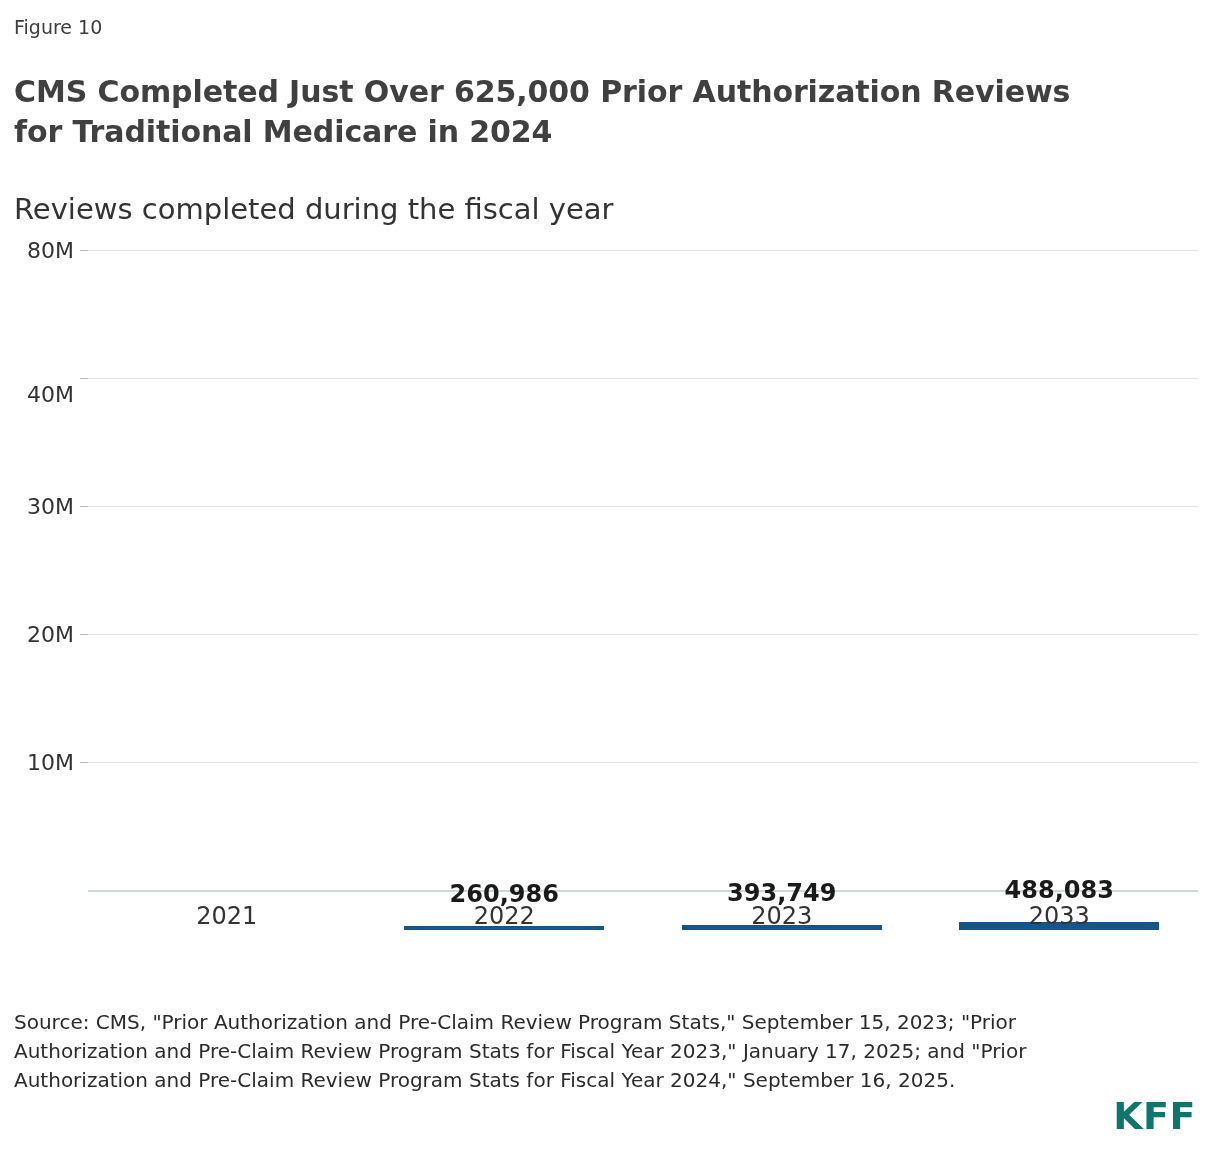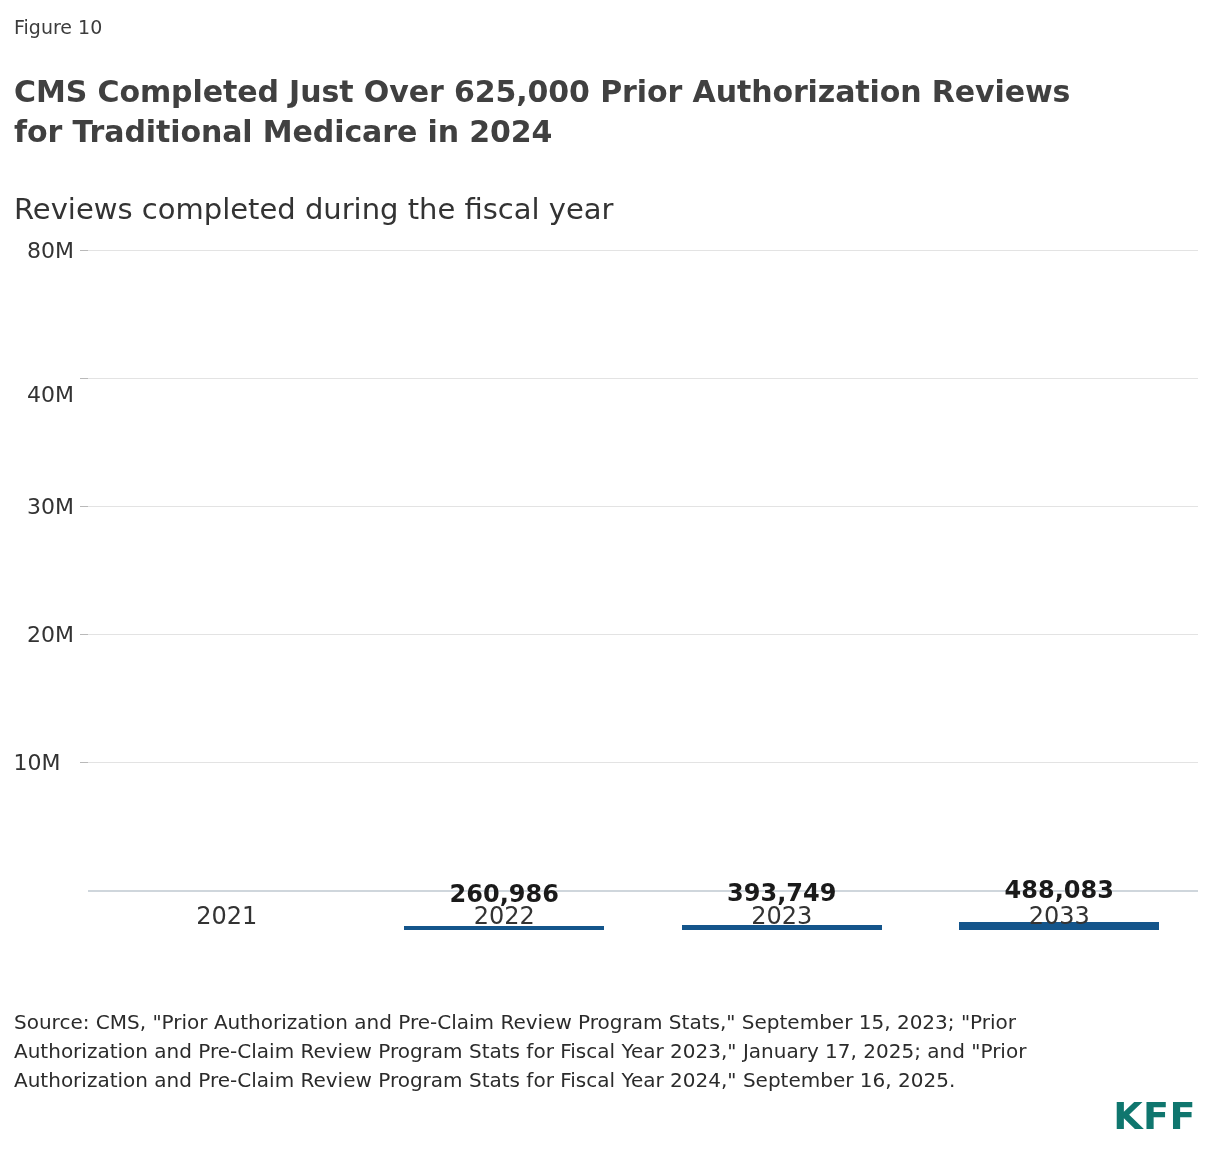--- a/index.html
+++ b/index.html
@@ -159,21 +159,21 @@
 
   <div class="title">CMS Completed Just Over 625,000 Prior Authorization Reviews for Traditional Medicare in 2024</div>
 
   <div class="subtitle">Reviews completed during the fiscal year</div>
 
   <div class="plot">
 
     <div id="grid-layer">
         <div class="grid-row" style="top: 512px;"></div>
         <div class="tick-mark" style="top: 512px;"></div>
-        <div class="y-label" style="top: 512px; text-align: center;">10M</div>
+        <div class="y-label" style="top: 512px;">10M</div>
         <div class="grid-row" style="top: 384px;"></div>
         <div class="tick-mark" style="top: 384px;"></div>
         <div class="y-label" style="top: 384px;">20M</div>
         <div class="grid-row" style="top: 256px;"></div>
         <div class="tick-mark" style="top: 256px;"></div>
         <div class="y-label" style="top: 256px;">30M</div>
         <div class="grid-row" style="top: 128px;"></div>
         <div class="tick-mark" style="top: 128px;"></div>
         <div class="y-label" style="top: 144px;">40M</div>
         <div class="grid-row" style="top: 0px;"></div>

